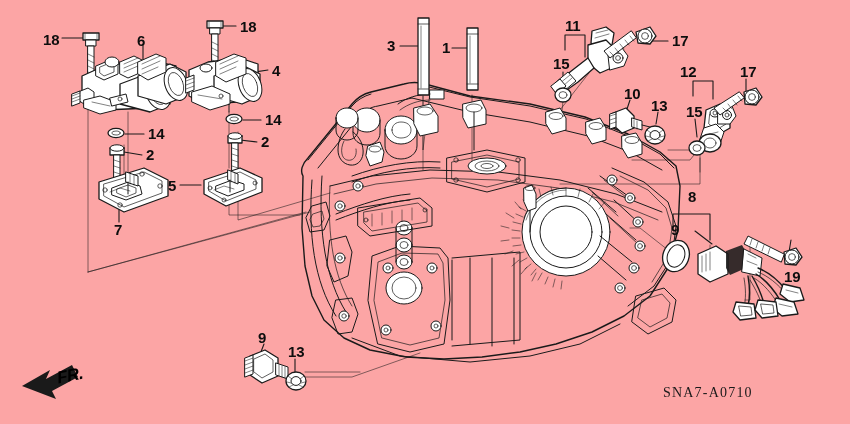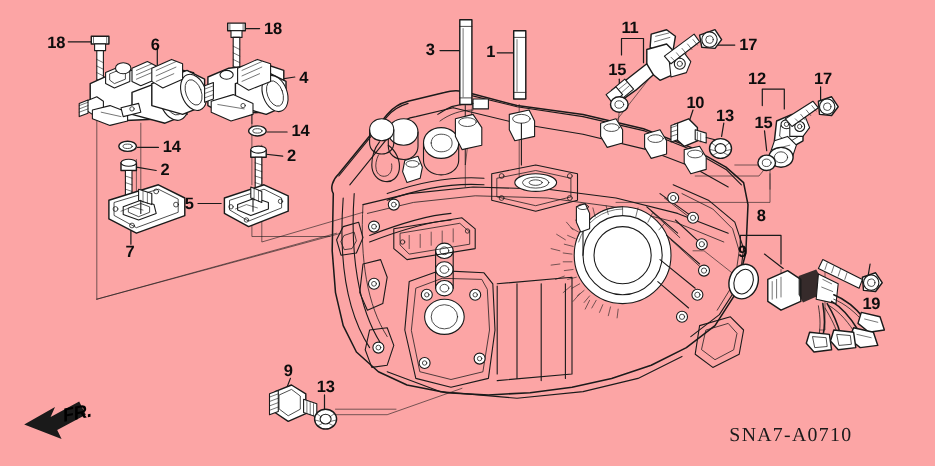--- a/index.html
+++ b/index.html
@@ -28,21 +28,21 @@
     font-size:15px;
     color:#0d0d0d;
     line-height:1;
     letter-spacing:-0.2px;
     white-space:nowrap;
     user-select:none;
   }
   .partno{
     position:absolute;
     font-family:"Liberation Serif", serif;
-    font-size:18px;
+    font-size:14px;
     letter-spacing:1.2px;
     color:#1a1a1a;
     white-space:nowrap;
   }
   .frlabel{
     position:absolute;
     font-family:"Liberation Sans", sans-serif;
     font-weight:bold;
     font-style:italic;
     font-size:17px;

